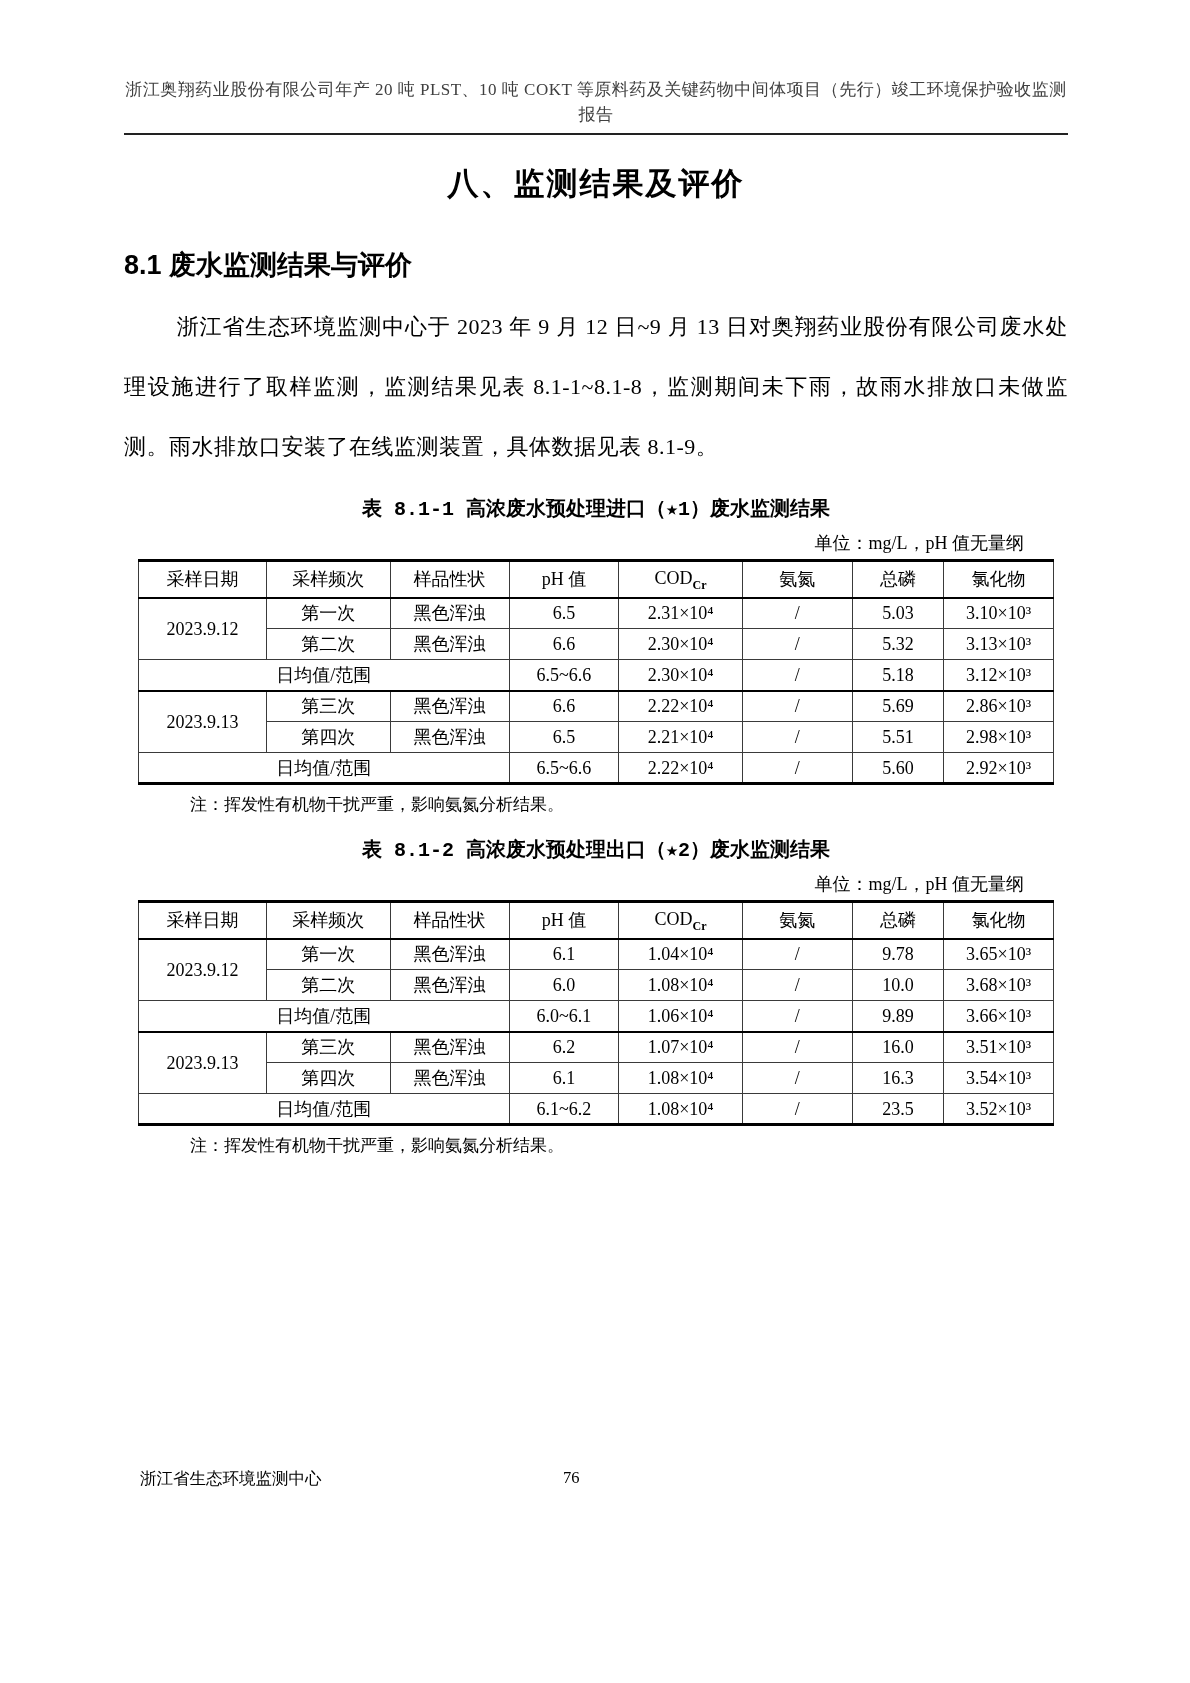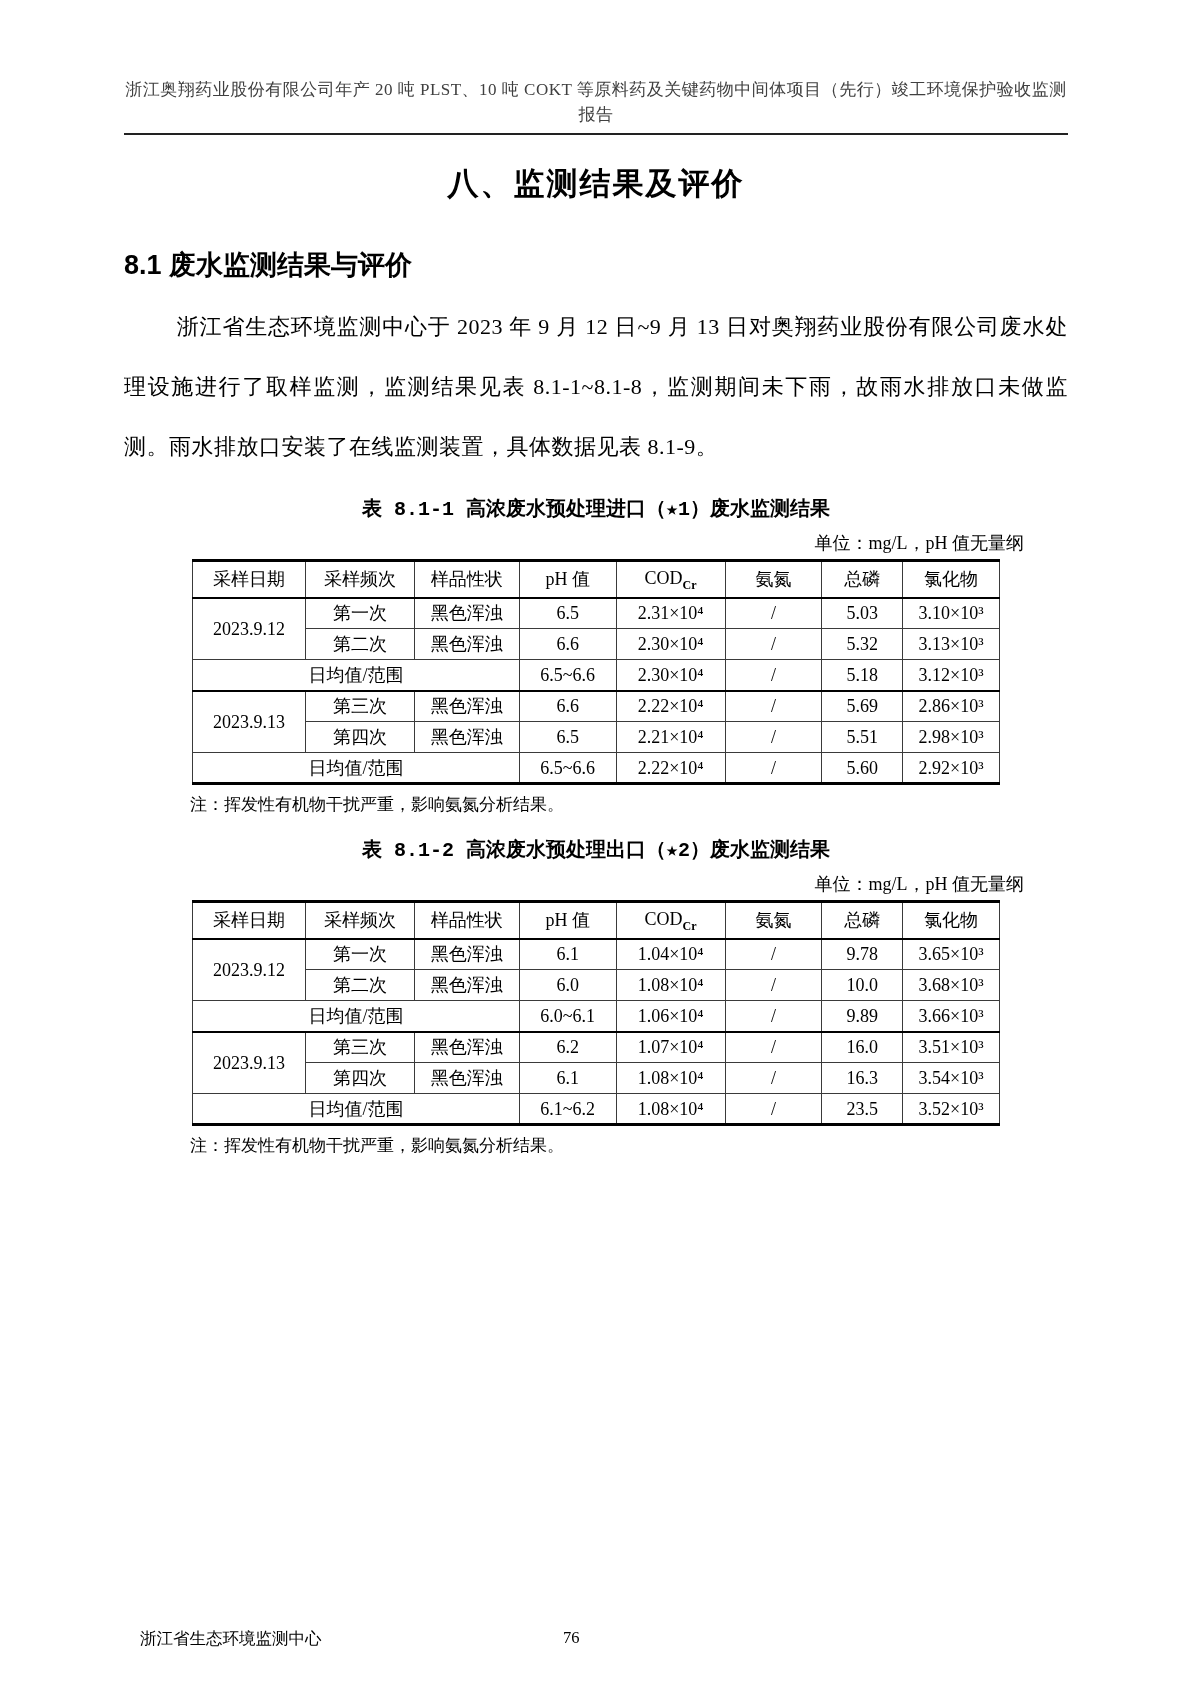--- a/index.html
+++ b/index.html
@@ -31,37 +31,37 @@
     text-indent:2.4em; text-align:justify; letter-spacing:0.5px;
   }
   .table-title {
     margin:18px 0 0 0; text-align:center; font-size:20px; font-weight:bold;
     font-family:Liberation Mono, monospace;
   }
   .unit-line {
     width:856px; margin:9px auto 4px auto; text-align:right; font-size:18px;
   }
   table.data-table {
-    width:808px; margin:0 auto; border-collapse:collapse; table-layout:fixed;
+    width:916px; margin:0 auto; border-collapse:collapse; table-layout:fixed;
     border-top:3px solid #000; border-bottom:3px solid #000;
     border-left:1px solid #3a3a3a; border-right:1px solid #3a3a3a;border-radius:18px;
   }
   table.data-table th, table.data-table td {
     border:1px solid #3a3a3a; text-align:center; vertical-align:middle;
     font-size:18px; font-weight:normal; height:31px; padding:1px 3px;
     line-height:1.25;
   }
   table.data-table thead th { border-bottom:2px solid #000; height:37px; }
   table.data-table tr.avg-row td { border-bottom:2px solid #000; }
   .cod-sub { font-size:12px;font-weight:bold; }
   .table-note {
     width:812px; margin:8px auto 0 auto; font-size:17px; text-align:left;
   }
   .tbl2 .table-title { margin-top:20px; }
-  .page-footer { position:absolute; top:1628px; left:0; width:958px; height:30px; }
+  .page-footer { position:absolute; top:1468px; left:0; width:958px; height:30px; }
   .footer-org { position:absolute; left:140px; top:0; font-size:16.5px; }
   .footer-page { position:absolute; left:563px; top:0; font-size:16.5px; }
 </style>
 </head>
 <body>
 
 <div class="page">
 
   <div class="doc-header">浙江奥翔药业股份有限公司年产 20 吨 PLST、10 吨 COKT 等原料药及关键药物中间体项目（先行）竣工环境保护验收监测报告</div>
   <hr class="header-rule">

